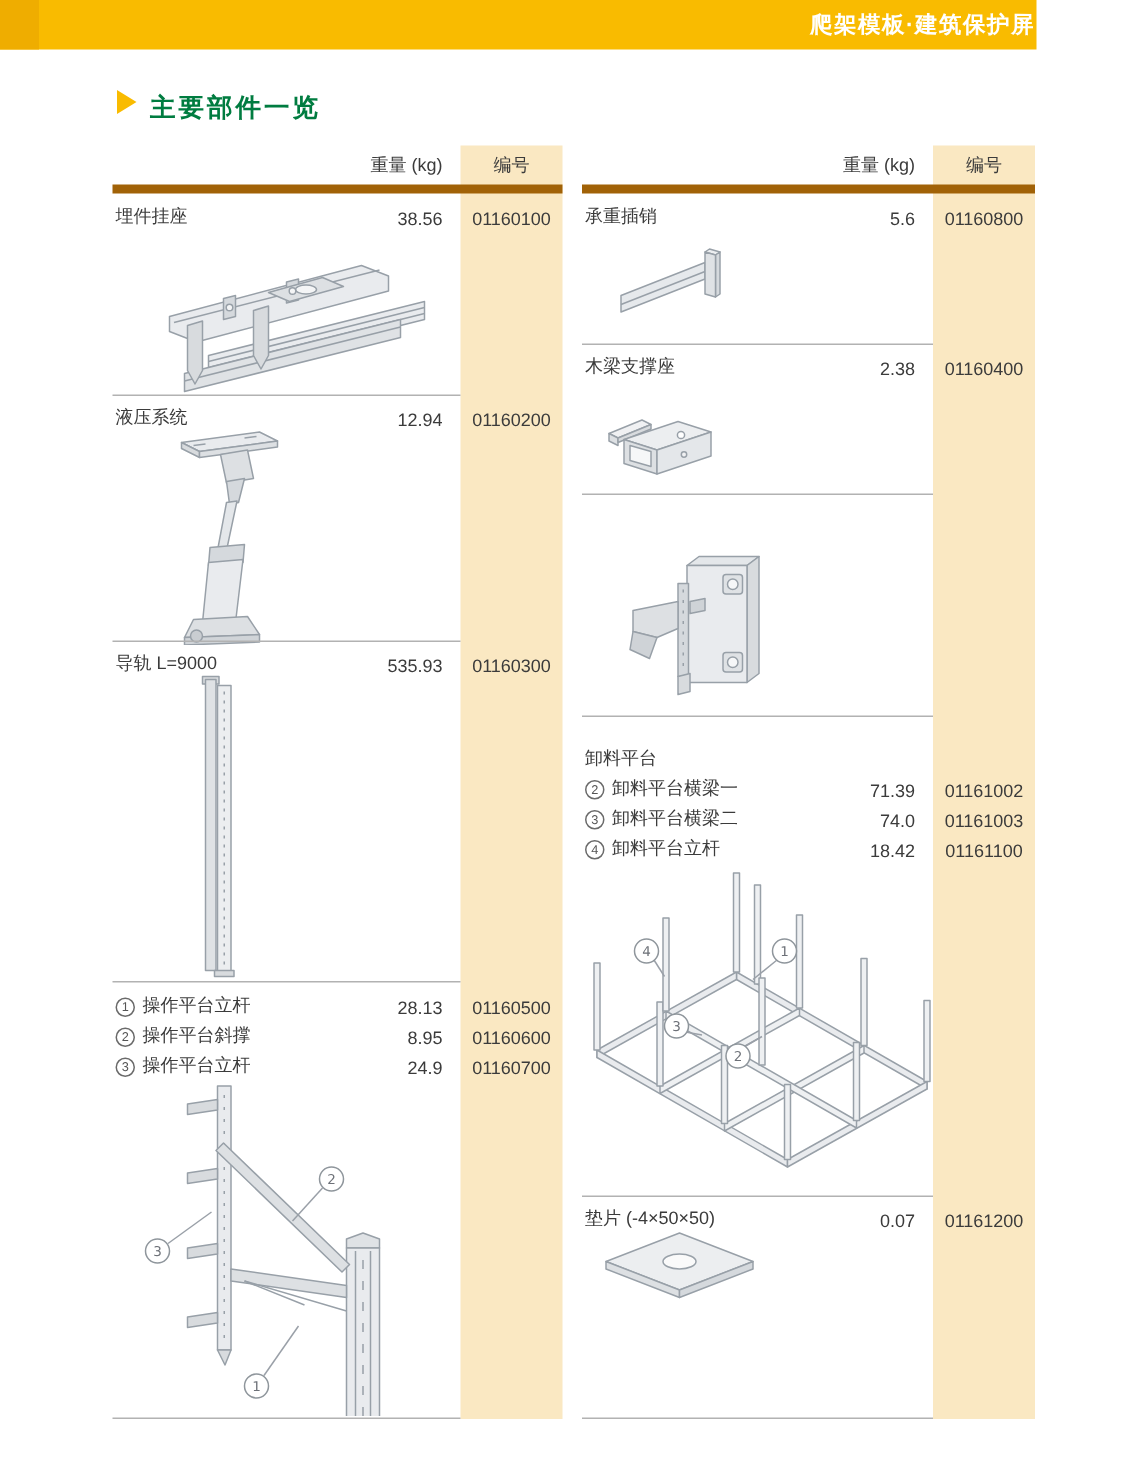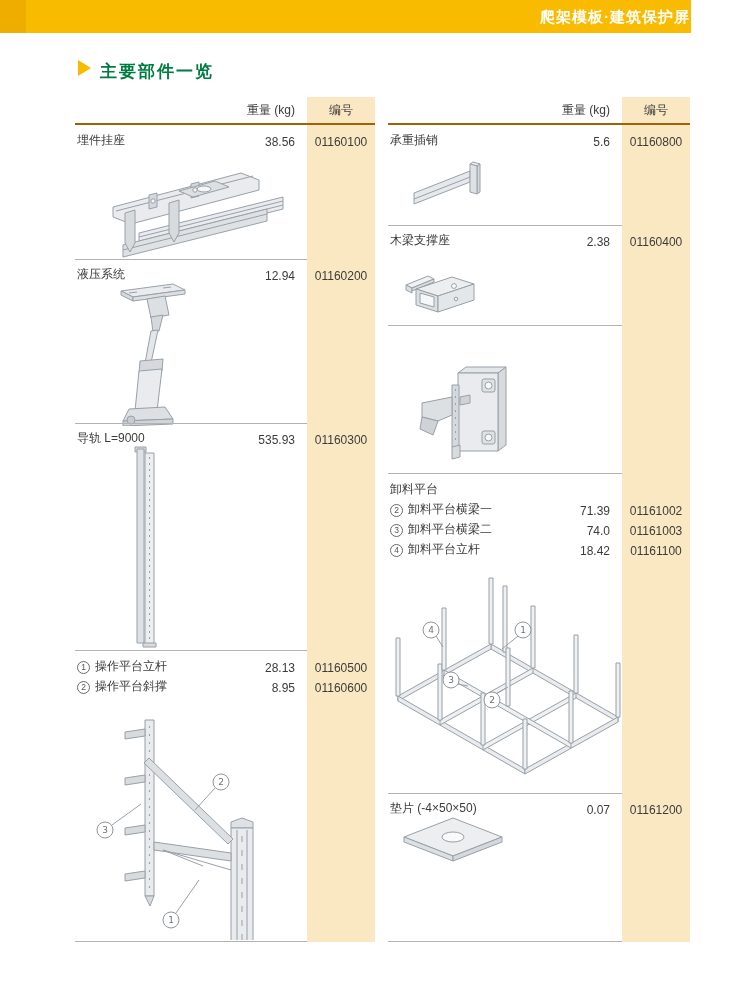--- a/index.html
+++ b/index.html
@@ -16,21 +16,21 @@
   .title-wrap{position:absolute;left:78px;top:60px;display:flex;gap:9px;}
   .tri{width:0;height:0;border-left:13px solid #F9BB00;border-top:8px solid transparent;
        border-bottom:8px solid transparent;}
   .page-title{color:#007C40;font-size:17px;font-weight:bold;letter-spacing:2px;}
 
   
   .content{position:absolute;left:75px;top:97px;width:615px;display:flex;gap:13px;}
   .col{position:relative;}
   .col::after{content:"";position:absolute;left:0;right:68px;bottom:0;height:1px;background:#b2b2b2;}
   .code-strip{position:absolute;top:0;bottom:0;right:0;width:68px;background:#FAE8C2;z-index:0;}
-  .thead{display:flex;align-items:center;height:26px;border-bottom:2px solid #a16207;
+  .thead{display:flex;align-items:center;height:26px;border-bottom:6px solid #a16207;
          position:relative;z-index:1;font-size:12px;}
   .row{display:flex;align-items:flex-end;padding-top:7px;font-size:12px;position:relative;z-index:1;}
   .row.grp{padding-top:3px;}
   .name{flex:1;padding-left:2px;}
   .w{flex:0 0 70px;text-align:right;padding-right:12px;white-space:nowrap;}
   .c{flex:0 0 68px;text-align:center;white-space:nowrap;}
   .sec{position:relative;}
   .sec.div::before{content:"";position:absolute;left:0;right:68px;top:0;height:1px;background:#b2b2b2;}
   .cnum{display:inline-block;width:11px;height:11px;line-height:11px;border:1px solid #6a6a6a;
         border-radius:50%;font-size:8.5px;text-align:center;margin-right:5px;color:#555;}
@@ -136,20 +136,25 @@
       <div class="sec div" style="height:292px">
         <div class="row grp" style="padding-top:8px">
           <div class="name"><span class="cnum">1</span><span>操作平台立杆</span></div>
           <div class="w">28.13</div>
           <div class="c">01160500</div>
         </div>
         <div class="row grp">
           <div class="name"><span class="cnum">2</span><span>操作平台斜撑</span></div>
           <div class="w">8.95</div>
           <div class="c">01160600</div>
+        </div>
+        <div class="row grp">
+          <div class="name"><span class="cnum">3</span><span>操作平台立杆</span></div>
+          <div class="w">24.9</div>
+          <div class="c">01160700</div>
         </div>
         <svg class="draw" style="left:8px;top:62px" width="225" height="228" viewBox="0 0 225 228">
           <rect x="62" y="8" width="9" height="176" fill="#e9ebee"></rect>
           <line x1="66.5" y1="14" x2="66.5" y2="180" stroke-width="1.5" stroke-dasharray="2,6" stroke="#a6acb2"></line>
           <polygon points="42,20 62,17 62,24 42,27" fill="#d8dbde"></polygon>
           <polygon points="42,66 62,63 62,70 42,73" fill="#d8dbde"></polygon>
           <polygon points="42,116 62,113 62,120 42,123" fill="#d8dbde"></polygon>
           <polygon points="42,162 62,159 62,166 42,169" fill="#d8dbde"></polygon>
           <polygon points="62,184 71,184 67,194" fill="#d8dbde"></polygon>
           <polygon points="148,116 170,116 170,110 159,106 148,110" fill="#dfe2e5"></polygon>
@@ -235,21 +240,21 @@
           <rect x="52" y="28" width="7" height="62" fill="#d5d9dd"></rect>
           <line x1="55.5" y1="32" x2="55.5" y2="88" stroke-width="1.5" stroke-dasharray="2,5" stroke="#9aa0a8"></line>
           <polygon points="60,40 70,38 70,46 60,48" fill="#cfd3d7"></polygon>
           <polygon points="22,46 52,40 52,58 38,64 22,60" fill="#dde0e3"></polygon>
           <polygon points="22,60 38,64 33,78 20,72" fill="#cfd3d7"></polygon>
           <polygon points="52,90 60,88 60,100 52,102" fill="#d8dbde"></polygon>
         </svg>
       </div>
 
       <div class="sec div" style="height:320px">
-        <div class="row grp" style="padding-top:8px">
+        <div class="row grp" style="padding-top:20px">
           <div class="name">卸料平台</div>
         </div>
         <div class="row grp">
           <div class="name"><span class="cnum">2</span><span>卸料平台横梁一</span></div>
           <div class="w">71.39</div>
           <div class="c">01161002</div>
         </div>
         <div class="row grp">
           <div class="name"><span class="cnum">3</span><span>卸料平台横梁二</span></div>
           <div class="w">74.0</div>

